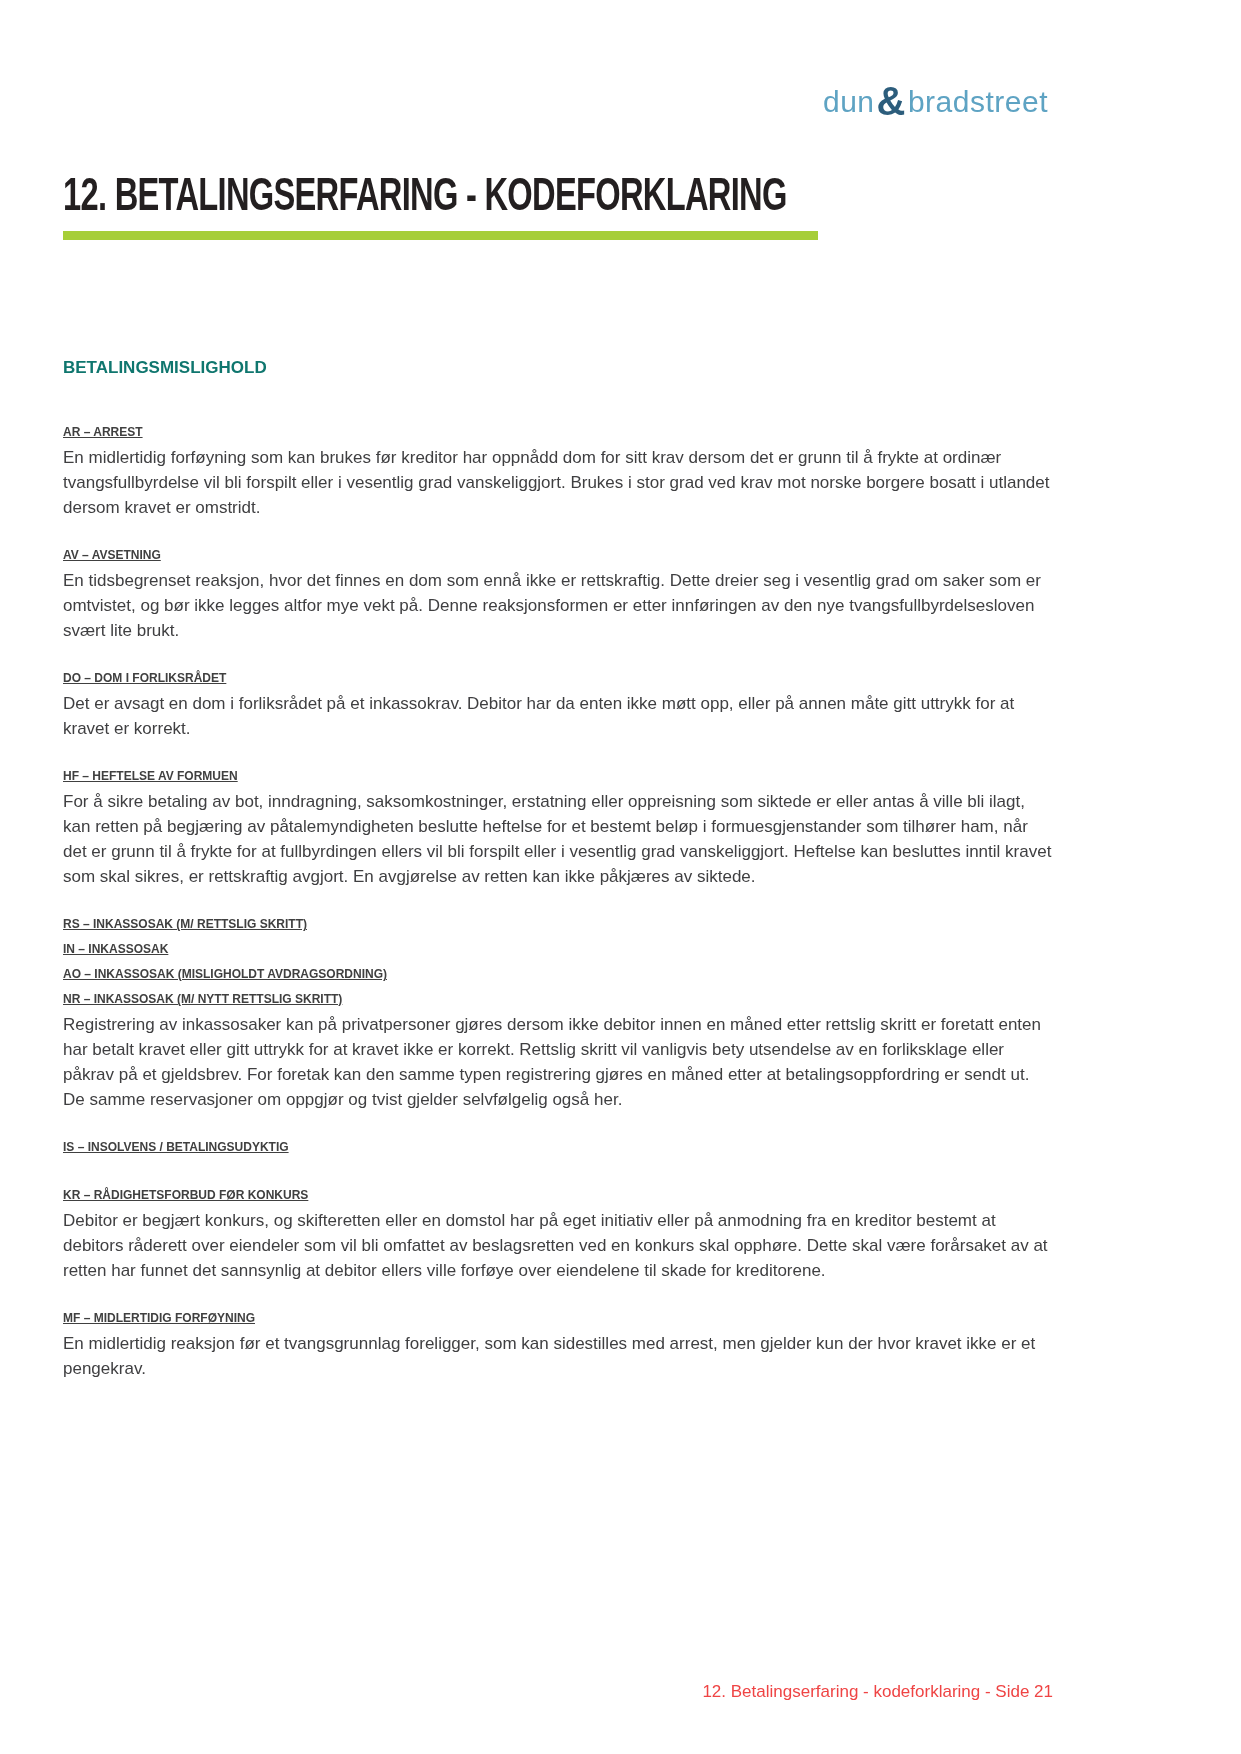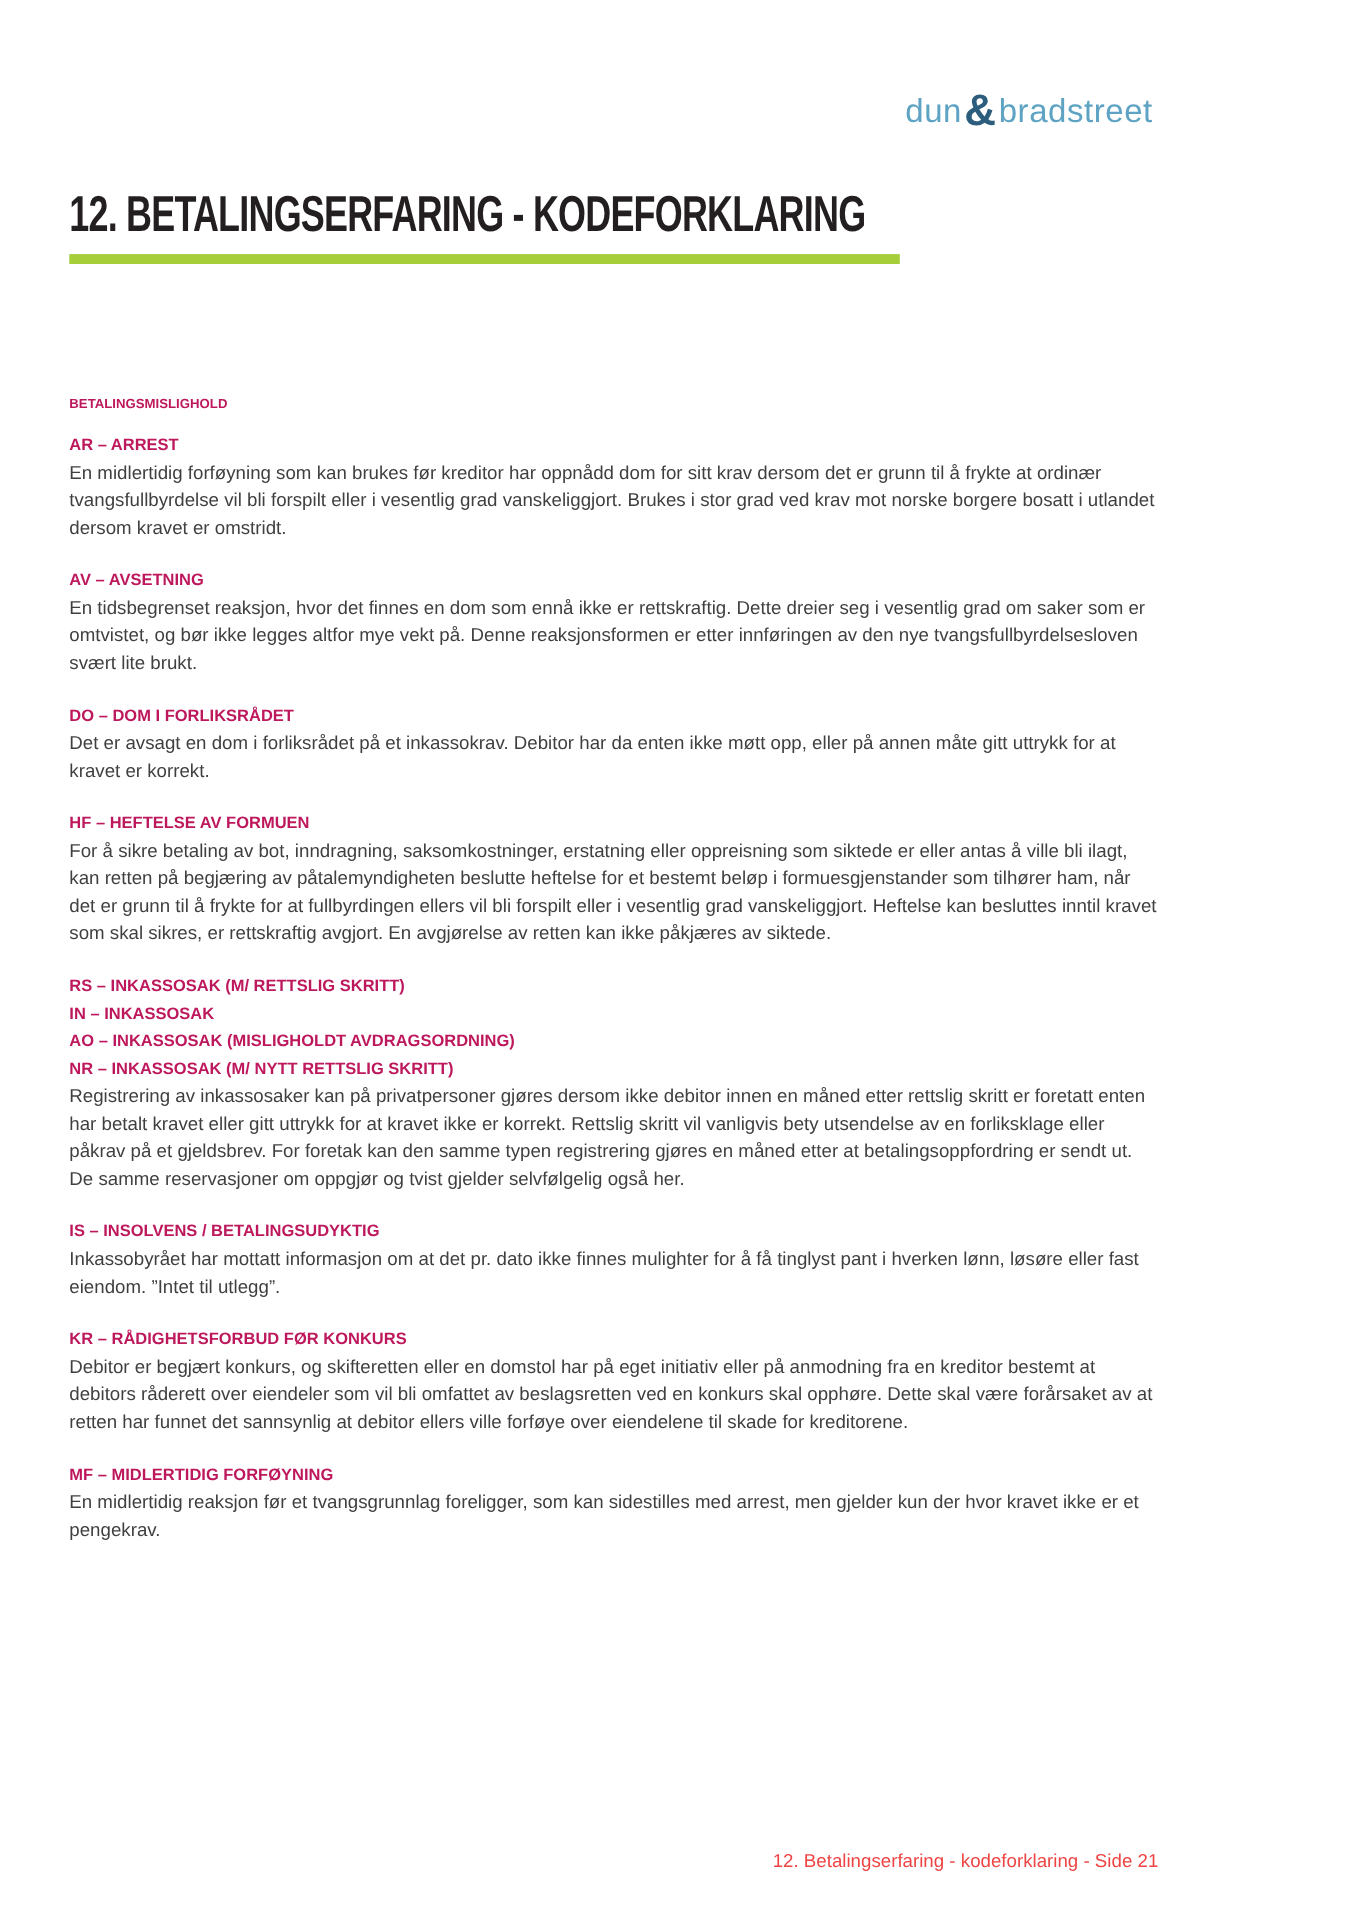--- a/index.html
+++ b/index.html
@@ -57,32 +57,33 @@
   .content {
     position: absolute;
     left: 63px;
     top: 355px;
     width: 992px;
     font-size: 17px;
     line-height: 25px;
     color: #3f3f41;
   }
   .content h2 {
+    font-size: 17px;
+    line-height: 25px;
+    font-weight: bold;
+    color: #0f766e;
+    margin-bottom: 40px;
+  }
+  .entry { margin-bottom: 23px; }
+  .entry h3 {
     font-size: 12px;
     line-height: 25px;
     font-weight: bold;
-    color: #be185d;
-    margin-bottom: 12px;
-  }
-  .entry { margin-bottom: 23px; }
-  .entry h3 {
-    font-size: 15px;
-    line-height: 25px;
-    font-weight: bold;
-    color: #be185d;
+    color: #404040;
+    text-decoration: underline;
   }
   .entry p { margin: 0; }
   .footer {
     position: absolute;
     top: 1682px;
     right: 188px;
     font-size: 17px;
     color: #ef4444;
     white-space: nowrap;
   }
@@ -126,21 +127,20 @@
     <section class="entry">
       <h3>RS – INKASSOSAK (M/ RETTSLIG SKRITT)</h3>
       <h3>IN – INKASSOSAK</h3>
       <h3>AO – INKASSOSAK (MISLIGHOLDT AVDRAGSORDNING)</h3>
       <h3>NR – INKASSOSAK (M/ NYTT RETTSLIG SKRITT)</h3>
       <p>Registrering av inkassosaker kan på privatpersoner gjøres dersom ikke debitor innen en måned etter rettslig skritt er foretatt enten har betalt kravet eller gitt uttrykk for at kravet ikke er korrekt. Rettslig skritt vil vanligvis bety utsendelse av en forliksklage eller påkrav på et gjeldsbrev. For foretak kan den samme typen registrering gjøres en måned etter at betalingsoppfordring er sendt ut. De samme reservasjoner om oppgjør og tvist gjelder selvfølgelig også her.</p>
     </section>
 
     <section class="entry">
       <h3>IS – INSOLVENS / BETALINGSUDYKTIG</h3>
-      <p>Inkassobyrået har mottatt informasjon om at det pr. dato ikke finnes mulighter for å få tinglyst pant i hverken lønn, løsøre eller fast eiendom. ”Intet til utlegg”.</p>
     </section>
 
     <section class="entry">
       <h3>KR – RÅDIGHETSFORBUD FØR KONKURS</h3>
       <p>Debitor er begjært konkurs, og skifteretten eller en domstol har på eget initiativ eller på anmodning fra en kreditor bestemt at debitors råderett over eiendeler som vil bli omfattet av beslagsretten ved en konkurs skal opphøre. Dette skal være forårsaket av at retten har funnet det sannsynlig at debitor ellers ville forføye over eiendelene til skade for kreditorene.</p>
     </section>
 
     <section class="entry">
       <h3>MF – MIDLERTIDIG FORFØYNING</h3>
       <p>En midlertidig reaksjon før et tvangsgrunnlag foreligger, som kan sidestilles med arrest, men gjelder kun der hvor kravet ikke er et pengekrav.</p>

